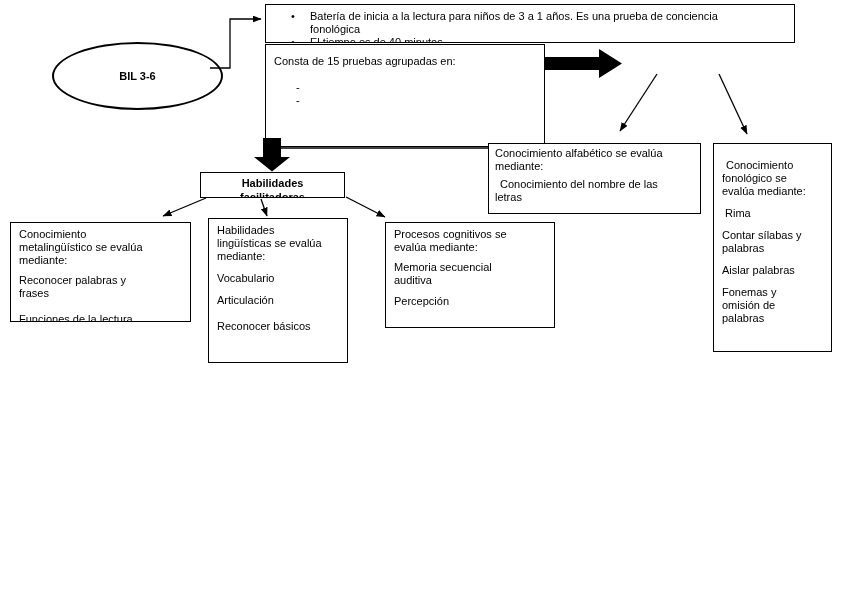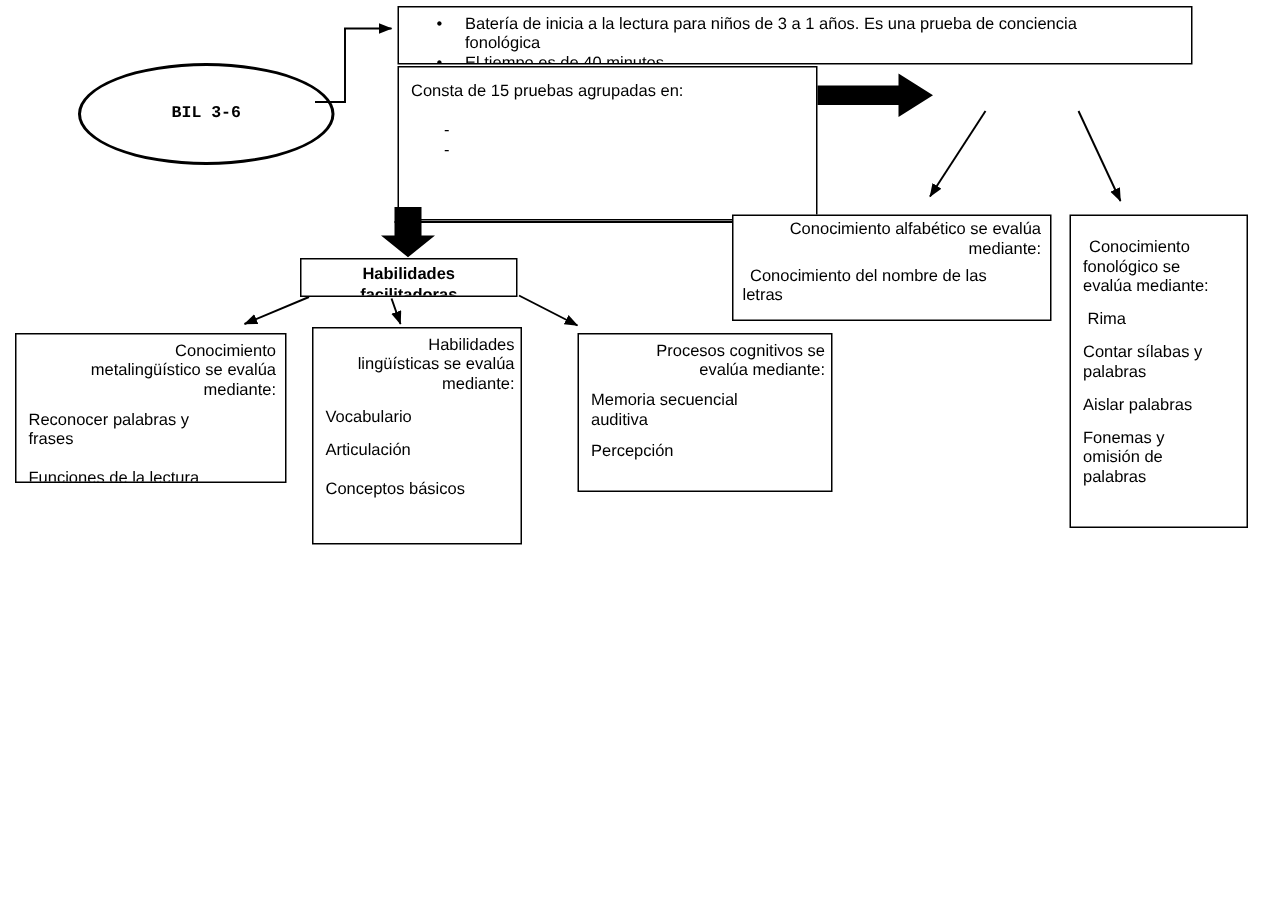--- a/index.html
+++ b/index.html
@@ -7,27 +7,27 @@
     position:relative; width:848px; height:599px; background:#ffffff;
     font-family:"Liberation Sans", sans-serif; font-size:11px; color:#000;
     overflow:hidden;
   }
   .box {
     position:absolute; background:#ffffff; border:1.5px solid #000000;
     box-sizing:border-box; overflow:hidden; line-height:13px;
   }
   .pre { white-space:pre; }
   .it  { }
-  .ctr { text-align:right; }
+  .ctr { text-align:left; }
 
   .ellipse {
     position:absolute; left:52px; top:42px; width:171px; height:68px;
     border:2px solid #000; border-radius:50%; background:#fff;
     display:flex; align-items:center; justify-content:center;
-    font-weight:bold; box-sizing:border-box;font-family:Liberation Mono, monospace;
+    font-weight:bold; box-sizing:border-box;
   }
 
   .top-box { left:265px; top:4px; width:530px; height:39px; padding:5px 4px 0 25px; }
   .bullet-row { display:flex; }
   .bullet-glyph { width:19px; flex:0 0 19px; text-align:left; }
 
   .consta-box { left:265px; top:44px; width:280px; height:103px; padding:10px 4px 0 8px; }
   .consta-list { margin-top:13px; }
   .dash-row { display:flex; }
   .dash-glyph { flex:0 0 14px; width:14px; margin-left:22px; }
@@ -133,21 +133,21 @@
 frases</div>
     <div class="pre it clipped">Funciones de la lectura</div>
   </div>
 
   <div class="box ling-box">
     <div class="pre ctr">Habilidades
 lingüísticas se evalúa
 mediante:</div>
     <div class="pre it item">Vocabulario</div>
     <div class="pre it item">Articulación</div>
-    <div class="pre it clipped">Conceptos básicos</div>
+    <div class="pre it clipped">Reconocer básicos</div>
   </div>
 
   <div class="box procesos-box">
     <div class="pre ctr">Procesos cognitivos se
 evalúa mediante:</div>
     <div class="pre it item-0">Memoria secuencial
 auditiva</div>
     <div class="pre it item-1">Percepción</div>
   </div>
 

